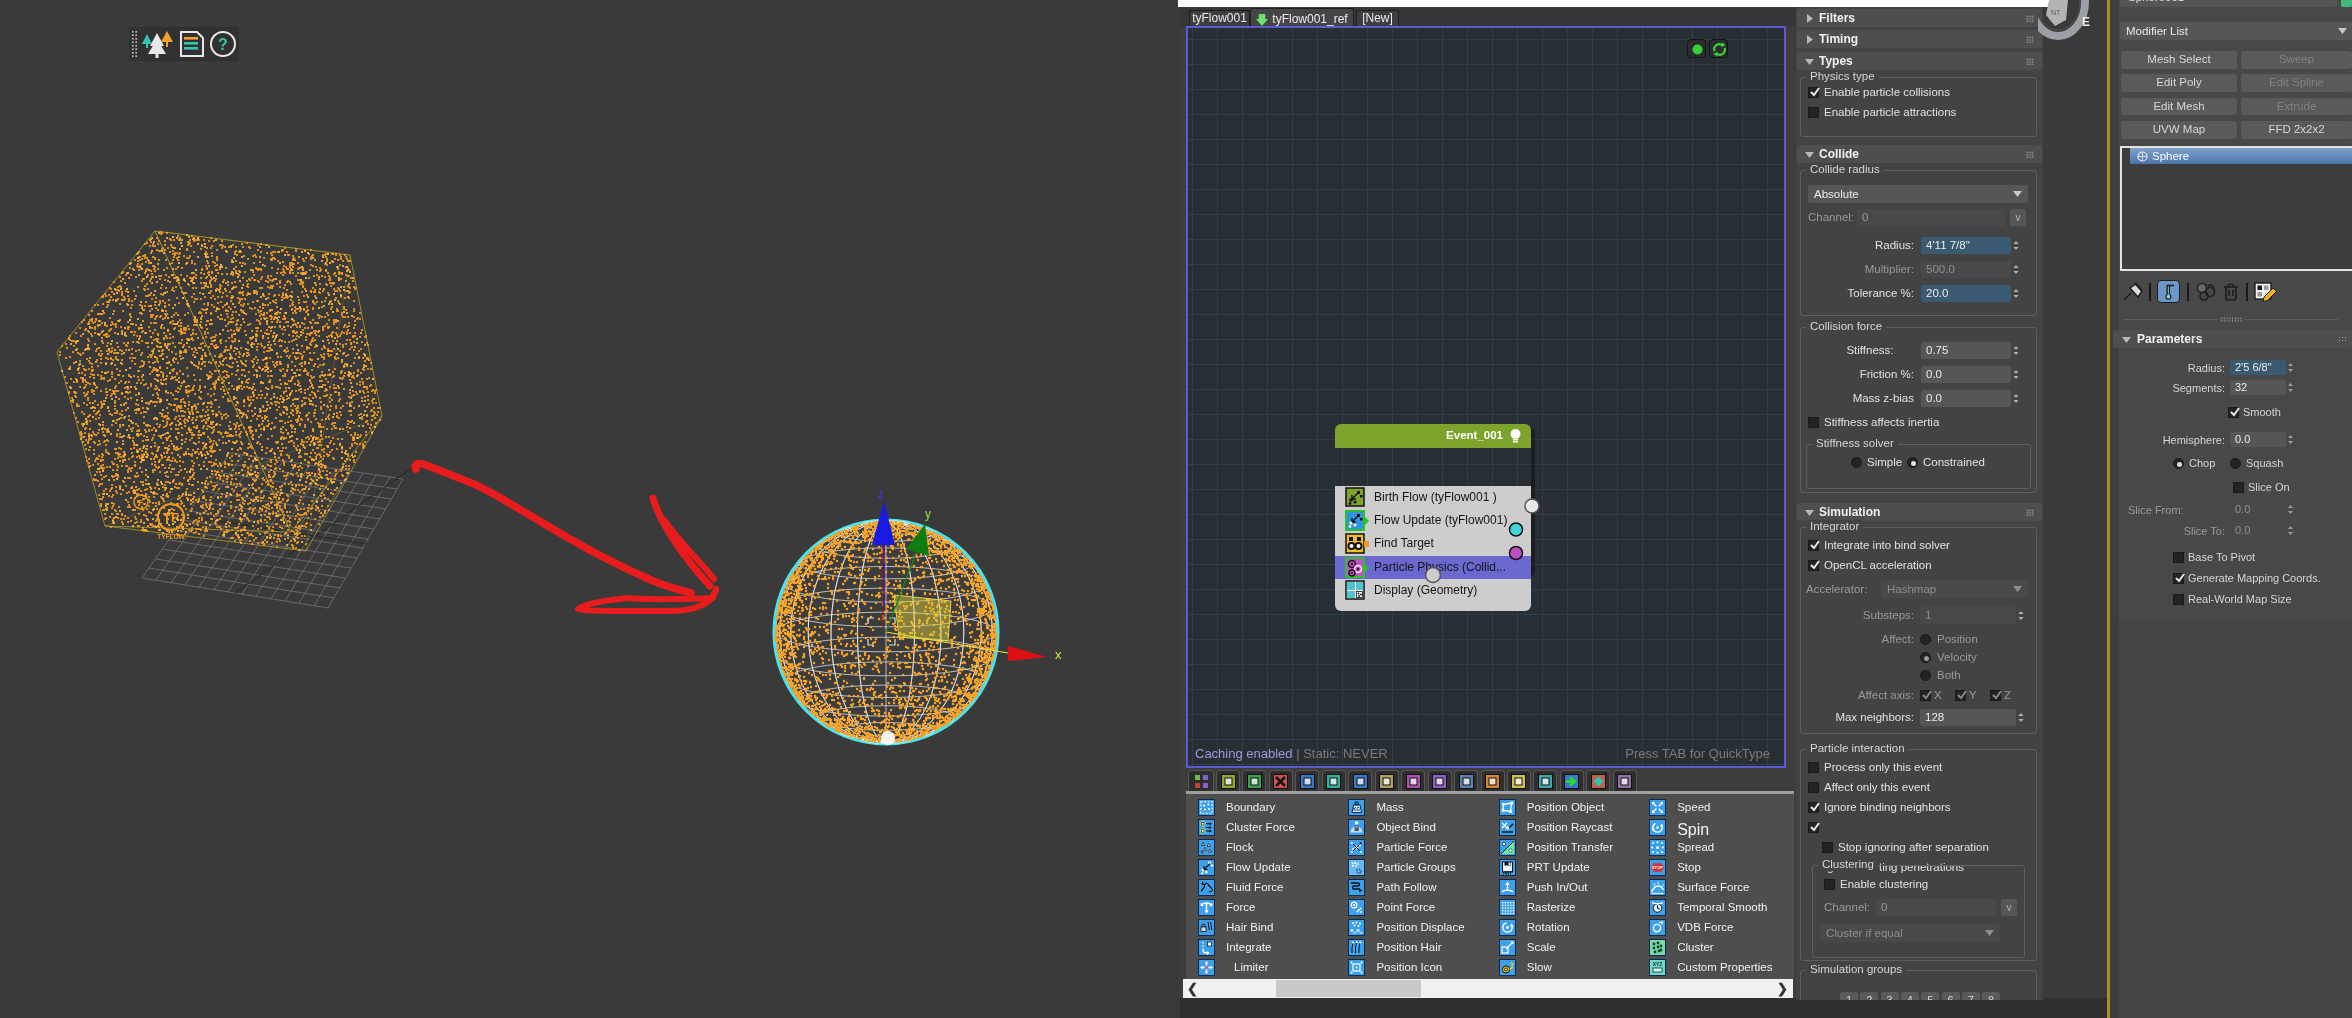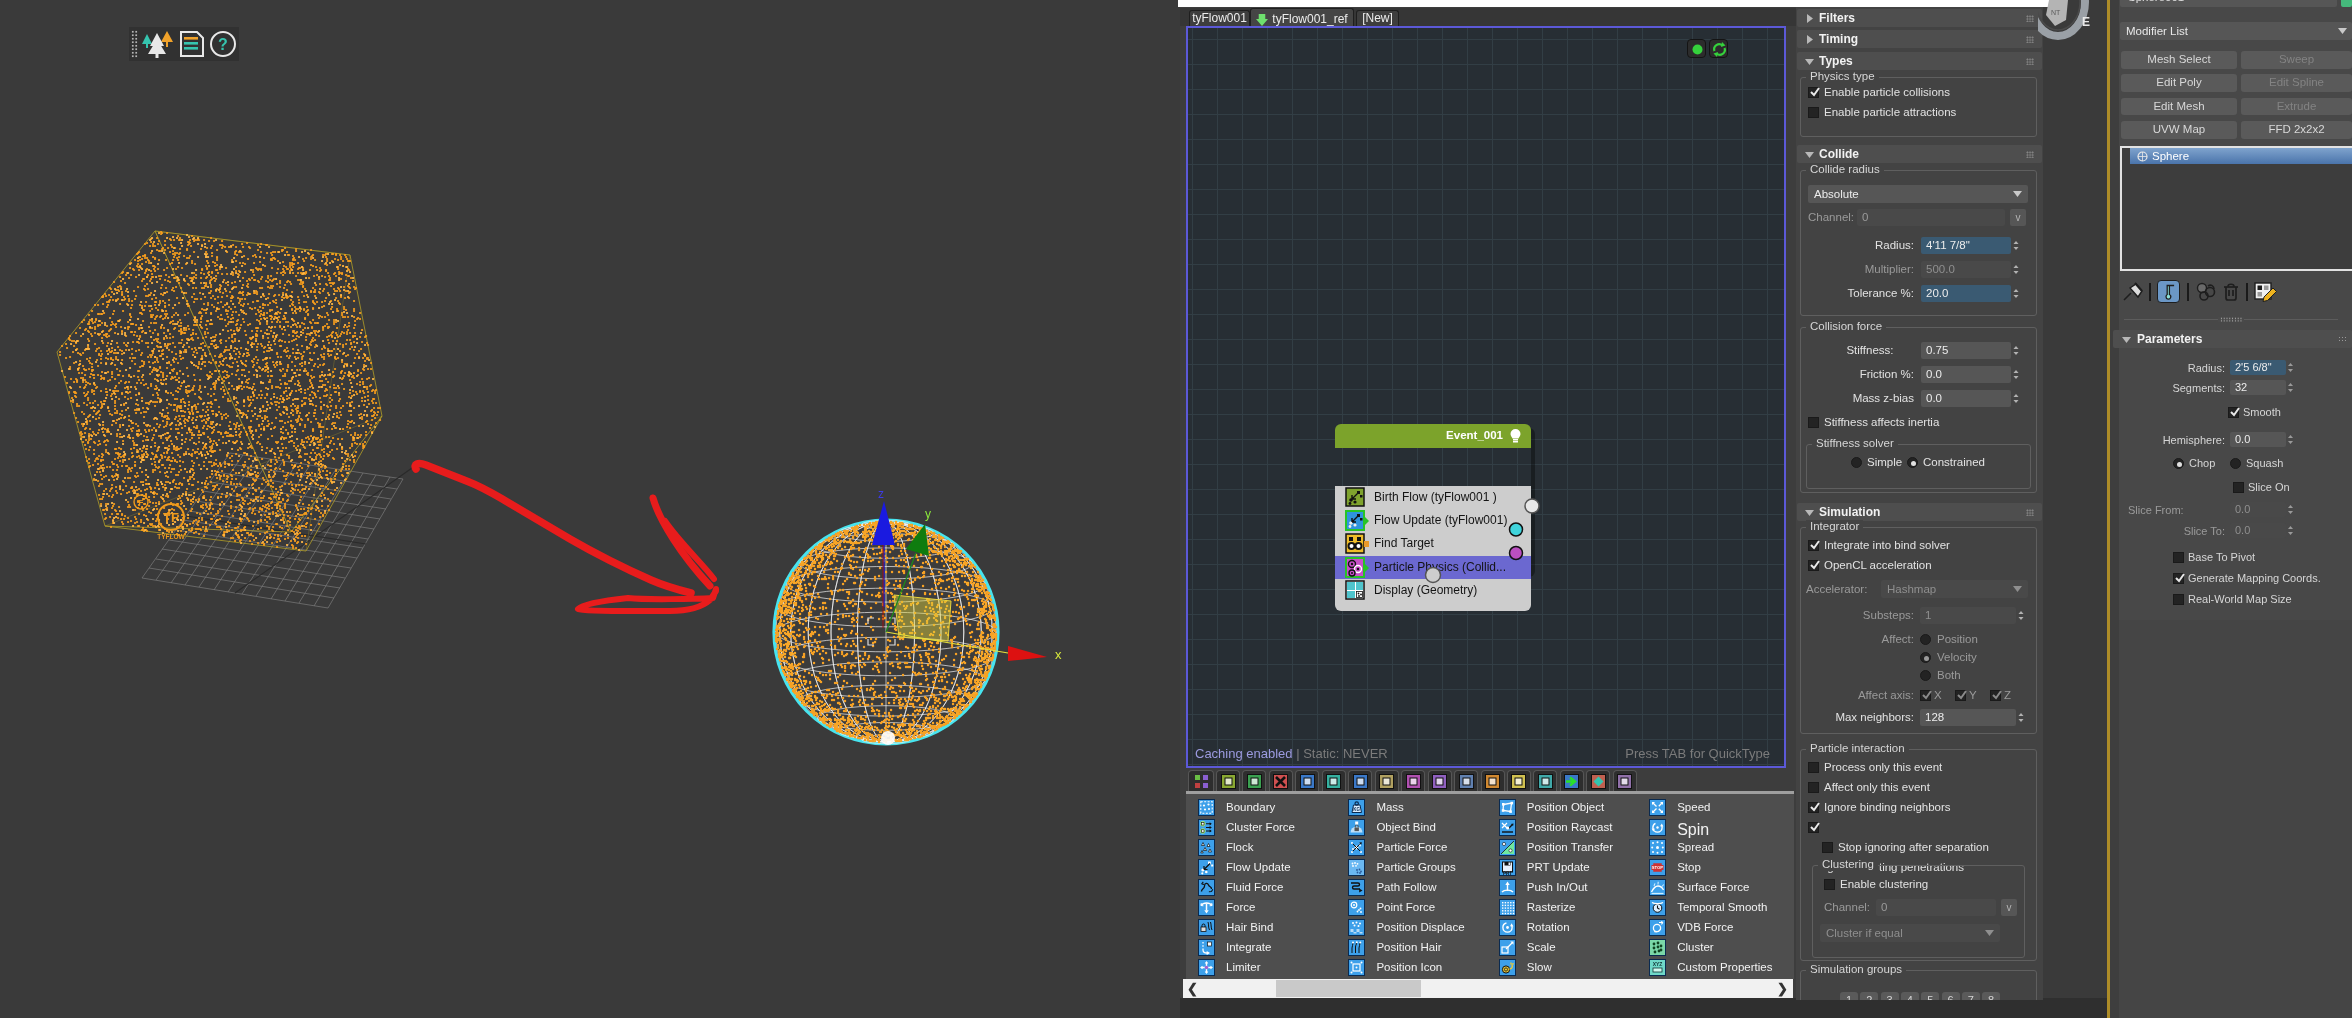--- a/index.html
+++ b/index.html
@@ -369,21 +369,21 @@
         <path d="M12 14l-3.3-2v4z" fill="#fff"></path>
         <rect x="9.5" y="3" width="4" height="4" fill="#fff" stroke="#111" stroke-width="0.7"></rect>
       </svg></div>
     <div style="position:absolute;left:40.0px;top:147.35px;width:130px;height:15px;font-size:11.5px;color:#f2f2f2;white-space:nowrap;">Integrate</div>
     <div style="position:absolute;left:12.0px;top:165.4px;width:17px;height:17px;"><svg width="17" height="17" viewBox="0 0 17 17">
         <rect x="0.5" y="0.5" width="16" height="16" fill="#3da0ea" stroke="#0a2a50"></rect>
         <path d="M8.5 3v11M3 8.5h11" stroke="#fff" stroke-width="1.4"></path>
         <path d="M8.5 2l-1.8 2.6h3.6zM8.5 15l-1.8-2.6h3.6zM2 8.5l2.6-1.8v3.6zM15 8.5l-2.6-1.8v3.6z" fill="#fff"></path>
         <circle cx="8.5" cy="8.5" r="1.8" fill="#a060d0"></circle>
       </svg></div>
-    <div style="position:absolute;left:40.0px;top:167.4px;width:130px;height:15px;font-size:11.5px;color:#f2f2f2;white-space:nowrap;">Limiter</div>
+    <div style="position:absolute;left:48px;top:167.4px;width:130px;height:15px;font-size:11.5px;color:#f2f2f2;white-space:nowrap;">Limiter</div>
     <div style="position:absolute;left:162.4px;top:5.0px;width:17px;height:17px;"><svg width="17" height="17" viewBox="0 0 17 17">
         <rect x="0.5" y="0.5" width="16" height="16" fill="#3da0ea" stroke="#0a2a50"></rect>
         <path d="M4 13.5h9.5L12 6H5.5z" fill="#dceeff" stroke="#0a2a50" stroke-width="1"></path>
         <circle cx="8.7" cy="4.5" r="1.7" fill="none" stroke="#0a2a50" stroke-width="1.2"></circle>
         <text x="8.7" y="11.8" font-size="4.5" fill="#0a2a50" text-anchor="middle" font-weight="bold">KG</text>
       </svg></div>
     <div style="position:absolute;left:190.4px;top:7.0px;width:130px;height:15px;font-size:11.5px;color:#f2f2f2;white-space:nowrap;">Mass</div>
     <div style="position:absolute;left:162.4px;top:25.05px;width:17px;height:17px;"><svg width="17" height="17" viewBox="0 0 17 17">
         <rect x="0.5" y="0.5" width="16" height="16" fill="#3da0ea" stroke="#0a2a50"></rect>
         <path d="M2.5 13.5a6 6 0 0 1 12 0z" fill="#bfe0f8"></path>

